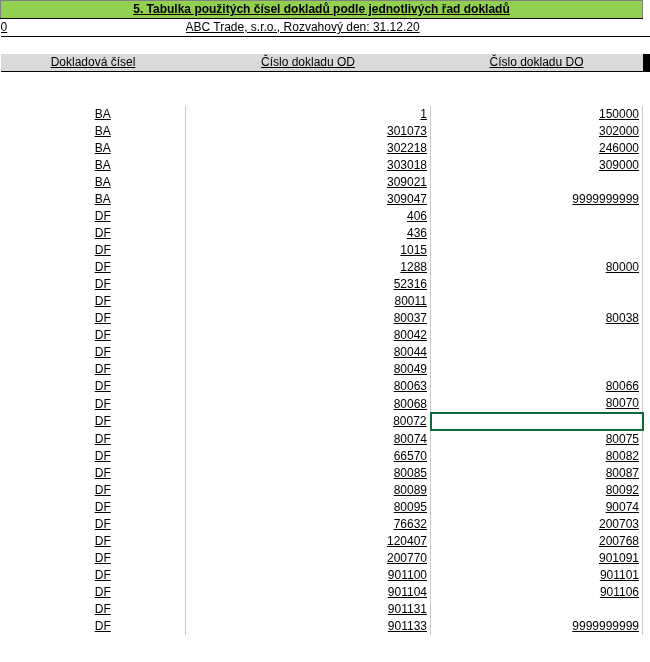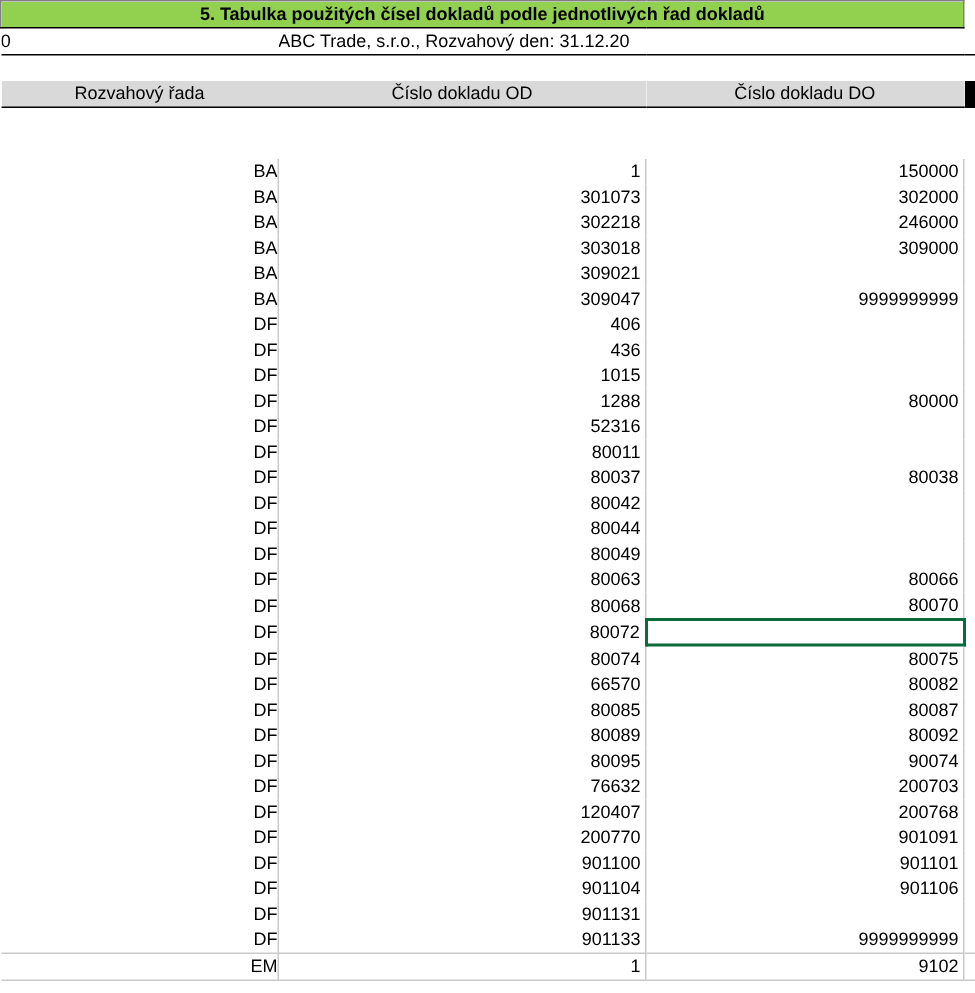--- a/index.html
+++ b/index.html
@@ -12,20 +12,21 @@
     height: 662px;
     font-family: "Liberation Sans", sans-serif;
     font-size: 12px;
     color: #000000;
     overflow: hidden;
   }
   .sheet {
     position: relative;
     width: 650px;
     height: 536px;
+    text-decoration: underline;
   }
   table.grid {
     border-collapse: collapse;
     table-layout: fixed;
     width: 650px;
   }
   table.grid td {
     padding: 0;
     margin: 0;
     height: 17px;
@@ -89,21 +90,21 @@
   }
   .head-row td.head-end {
     background: #000000;
   }
 
   
   .band-row td { height: 16px; }
 
   
   .data-row td.series {
-    text-align: right;
+    text-align: center;
     padding-left: 20px;
     border-right: 1px solid #c9c9c9;
   }
   .data-row td.num {
     text-align: right;
     padding-right: 3px;
   }
   .data-row td.od {
     border-right: 1px solid #c9c9c9;
   }
@@ -147,21 +148,21 @@
         <td class="info-right" colspan="2">ABC Trade, s.r.o., Rozvahový den: 31.12.20</td>
         <td></td>
       </tr>
       <tr class="spacer-row">
         <td></td>
         <td></td>
         <td></td>
         <td></td>
       </tr>
       <tr class="head-row">
-        <td>Rozvahový řada</td>
+        <td>Dokladová čísel</td>
         <td>Číslo dokladu OD</td>
         <td>Číslo dokladu DO</td>
         <td class="head-end"></td>
       </tr>
       <tr class="band-row">
         <td></td>
         <td></td>
         <td></td>
         <td></td>
       </tr>
@@ -352,21 +353,15 @@
           <td class="num od">901131</td>
           <td class="num do"></td>
           <td class="tail"></td>
         </tr>
         <tr class="data-row">
           <td class="series">DF</td>
           <td class="num od">901133</td>
           <td class="num do">9999999999</td>
           <td class="tail"></td>
         </tr>
-        <tr class="data-row last-row toprule">
-          <td class="series">EM</td>
-          <td class="num od">1</td>
-          <td class="num do">9102</td>
-          <td class="tail"></td>
-        </tr>
       </tbody>
   </table>
 </div>
 
 </body></html>

